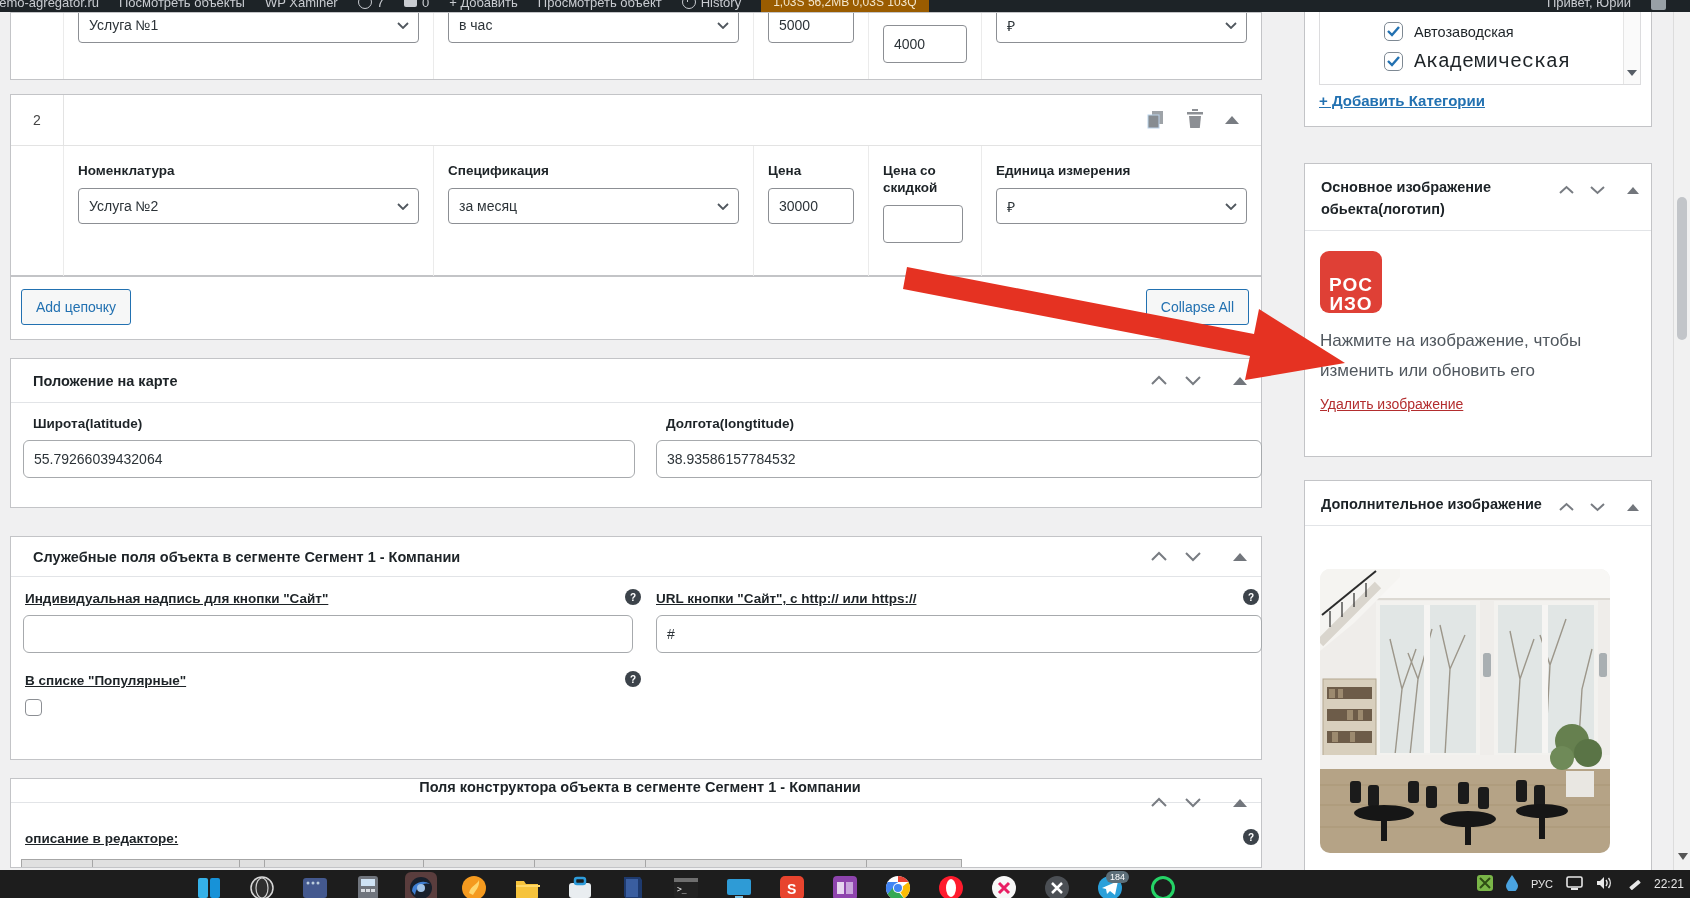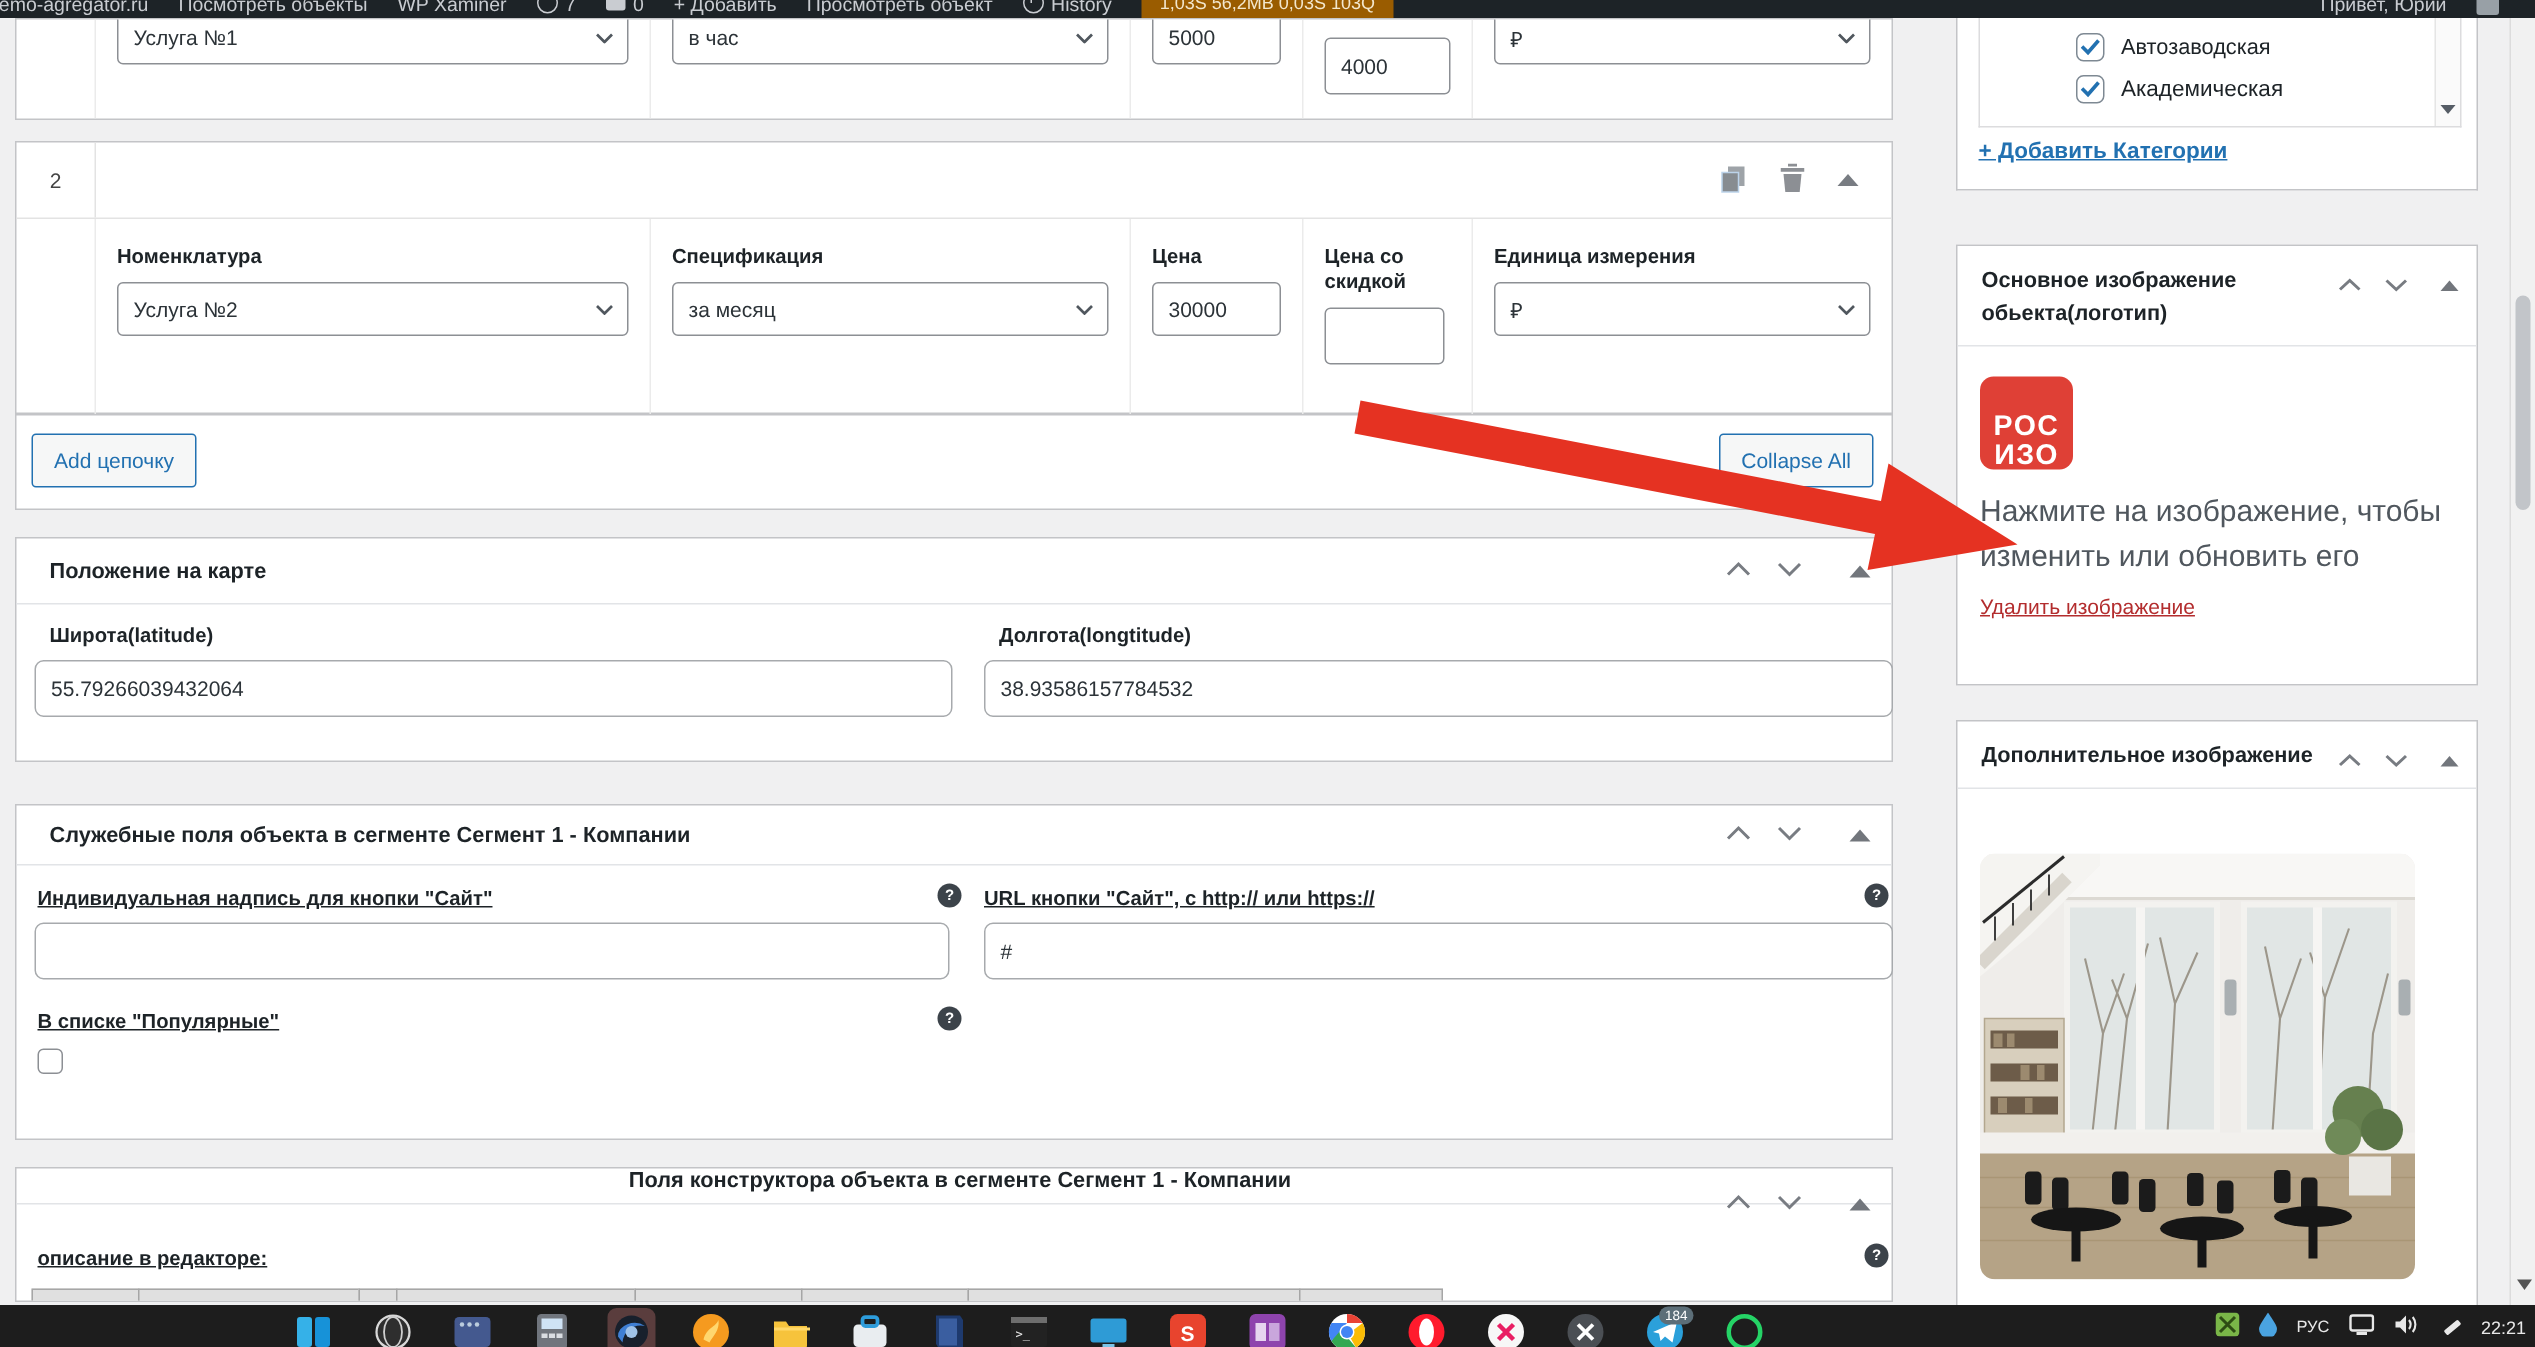--- a/index.html
+++ b/index.html
@@ -291,21 +291,21 @@
             </svg>
           </span>
         <span style="font-size:14.5px;">Автозаводская</span>
       </div>
       <div class="abs" style="left:64px;top:78px;display:flex;align-items:center;gap:11px;">
         <span class="ccbx">
             <svg width="13" height="11">
               <polyline points="1,5 5,9 12,1" fill="none" stroke="#2271b1" stroke-width="2.4"></polyline>
             </svg>
           </span>
-        <span style="font-size:15px;">Академическая</span>
+        <span style="font-size:20px;font-family:Liberation Mono, monospace;">Академическая</span>
       </div>
       <div class="abs" style="right:0;top:0;bottom:0;width:16px;border-left:1px solid #e5e5e5;background:#fafafa;">
         <span class="sb-down" style="left:3px;bottom:8px;border-left-width:5px;border-right-width:5px;border-top:6px solid #565d66;position:absolute;"></span>
       </div>
     </div>
     <a class="bluelink abs" style="left:14px;top:80px;">+ Добавить Категории</a>
   </div>
 
   <div class="panel" style="left:1304px;top:163px;width:348px;height:294px;">
     <div class="sb-head">
@@ -317,21 +317,21 @@
         <span><svg width="15" height="10">
               <polyline points="1,2 7.5,8 14,2" fill="none" stroke="#787c82" stroke-width="2"></polyline>
             </svg></span>
         <span class="tri-up" style="margin-left:6px;border-left-width:6px;border-right-width:6px;border-bottom-width:7px;"></span>
       </span>
     </div>
     <div class="logo abs" style="left:15px;top:87px;justify-content:flex-end;">
       <span>РОС</span>
       <span>ИЗО</span>
     </div>
-    <div class="abs" style="left:15px;top:162px;width:312px;color:#50575e;font-size:20px;line-height:30px;">Нажмите на изображение, чтобы изменить или обновить его</div>
+    <div class="abs" style="left:15px;top:162px;width:312px;color:#50575e;font-size:17px;line-height:30px;">Нажмите на изображение, чтобы изменить или обновить его</div>
     <a class="redlink abs" style="left:15px;top:232px;">Удалить изображение</a>
   </div>
 
   <div class="panel" style="left:1304px;top:480px;width:348px;height:435px;overflow:hidden;">
     <div class="sb-head">
       <span class="sb-title">Дополнительное изображение</span>
       <span class="sb-icons">
         <span><svg width="15" height="10">
               <polyline points="1,8 7.5,2 14,8" fill="none" stroke="#787c82" stroke-width="2"></polyline>
             </svg></span>

